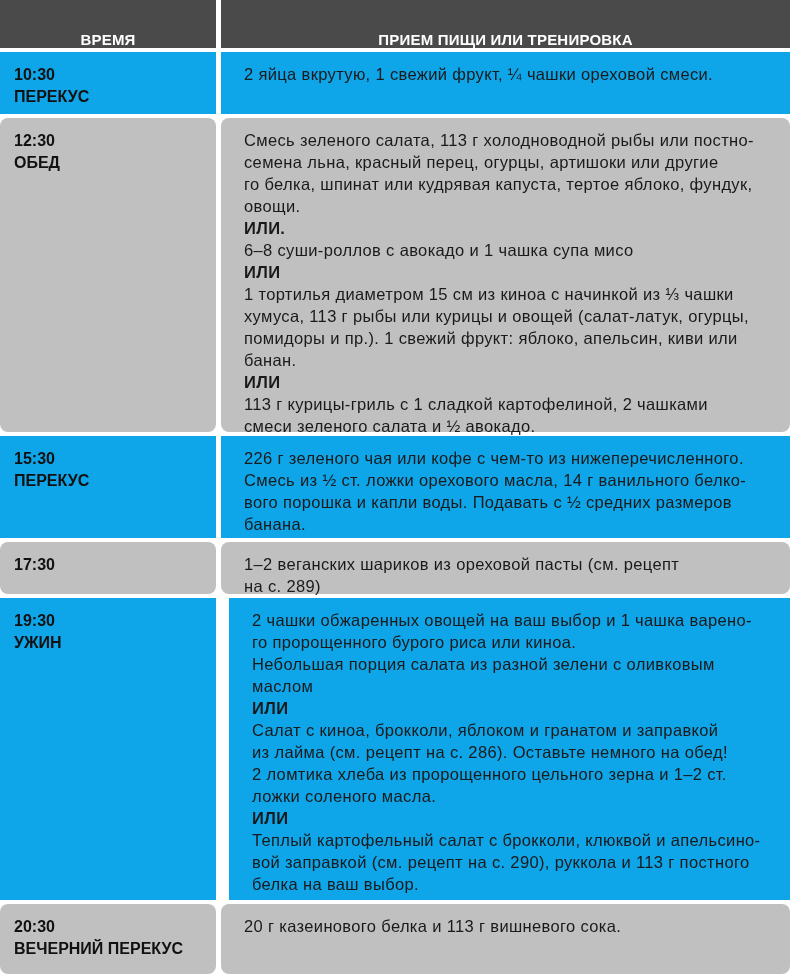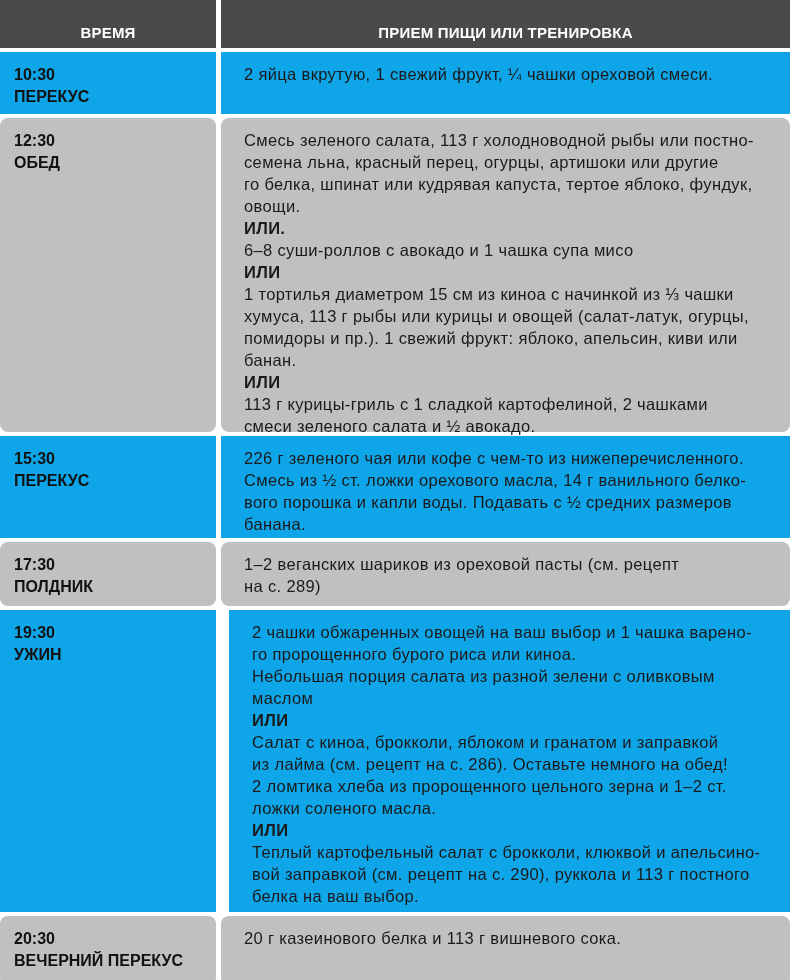--- a/index.html
+++ b/index.html
@@ -4,32 +4,32 @@
   <style>
     html, body { margin: 0; padding: 0; background: #ffffff; }
     body { width: 790px; height: 980px; overflow: hidden; font-family: "Liberation Sans", sans-serif; }
     .table { width: 790px; display: flex; flex-direction: column; }
     .row { display: flex; width: 790px; margin-bottom: 4px; }
     .row:last-child { margin-bottom: 0; }
     .cell-time { width: 216px; box-sizing: border-box; padding: 12px 0 0 14px; margin-right: 5px; }
     .cell-meal { flex: 1; box-sizing: border-box; padding: 11px 10px 10px 10px; }
     .header .cell-time, .header .cell-meal {
       background: #4a4a4a; color: #ffffff; font-weight: bold; font-size: 15px;
-      text-align: center; padding: 9px; height: 48px; line-height: 48px;
+      text-align: center; padding: 16px; height: 48px; line-height: 48px;
       font-family: "Liberation Sans", sans-serif; letter-spacing: 0.2px;
     }
     .light .cell-time, .light .cell-meal { background: #0ea5e9; }
     .dark .cell-time, .dark .cell-meal { background: #c0c0c0; border-radius: 8px; }
     .time-label { font-weight: bold; font-size: 16px; line-height: 22px; color: #111; }
     .meal-line { font-size: 16.5px; line-height: 22px; color: #1a1a1a; letter-spacing: 0.35px; margin-left: 13px; }
     .meal-line.or { font-weight: bold; }
     .r-1030 { height: 62px; }
     .r-1230 { height: 314px; }
     .r-1530 { height: 102px; }
-    .r-1730 { height: 64px; }
+    .r-1730 { height: 52px; }
     .r-1930 { height: 302px; gap: 8px; }
     .r-2030 { height: 70px; }
   </style>
 </head>
 <body>
 
 <div class="table">
 
   <div class="row header">
     <div class="cell-time">ВРЕМЯ</div>
@@ -78,21 +78,20 @@
         <div class="meal-line">226 г зеленого чая или кофе с чем-то из нижеперечисленного.</div>
         <div class="meal-line">Смесь из ½ ст. ложки орехового масла, 14 г ванильного белко-</div>
         <div class="meal-line">вого порошка и капли воды. Подавать с ½ средних размеров</div>
         <div class="meal-line">банана.</div>
       </div>
   </div>
 
   <div class="row dark r-1730">
     <div class="cell-time">
       <div class="time-label">17:30</div>
-      <div class="time-label">ПОЛДНИК</div>
     </div>
     <div class="cell-meal">
         <div class="meal-line">1–2 веганских шариков из ореховой пасты (см. рецепт</div>
         <div class="meal-line">на с. 289)</div>
       </div>
   </div>
 
   <div class="row light r-1930">
     <div class="cell-time">
       <div class="time-label">19:30</div>

